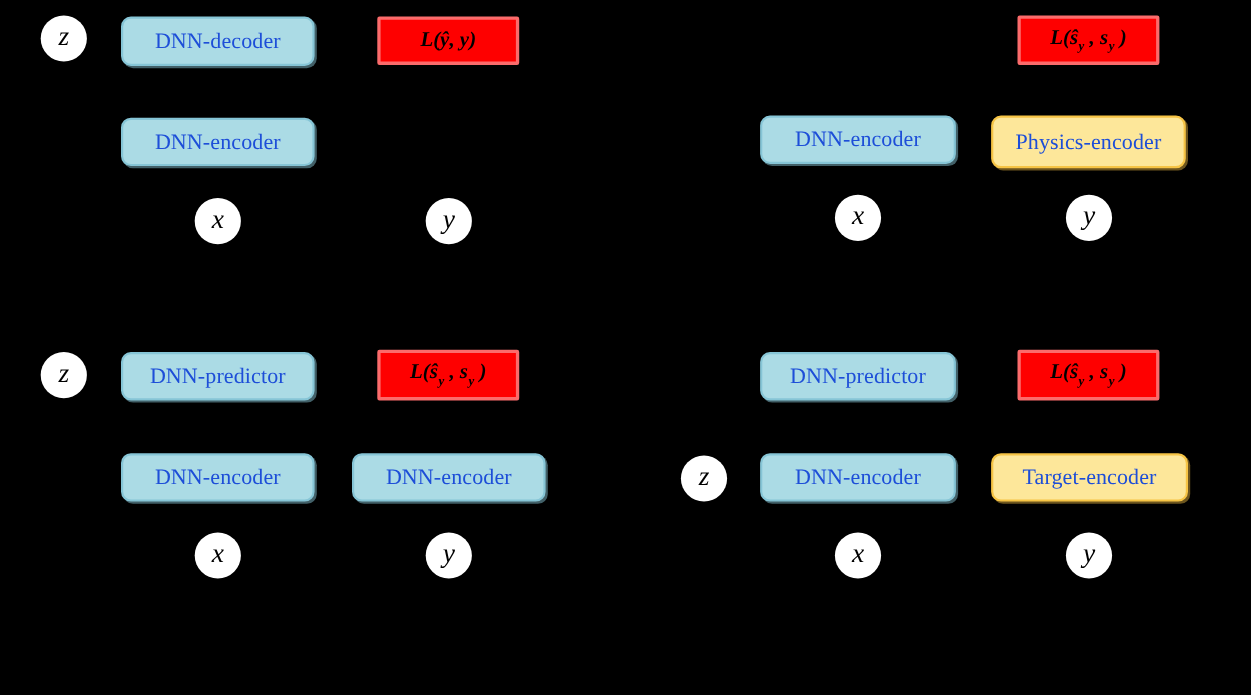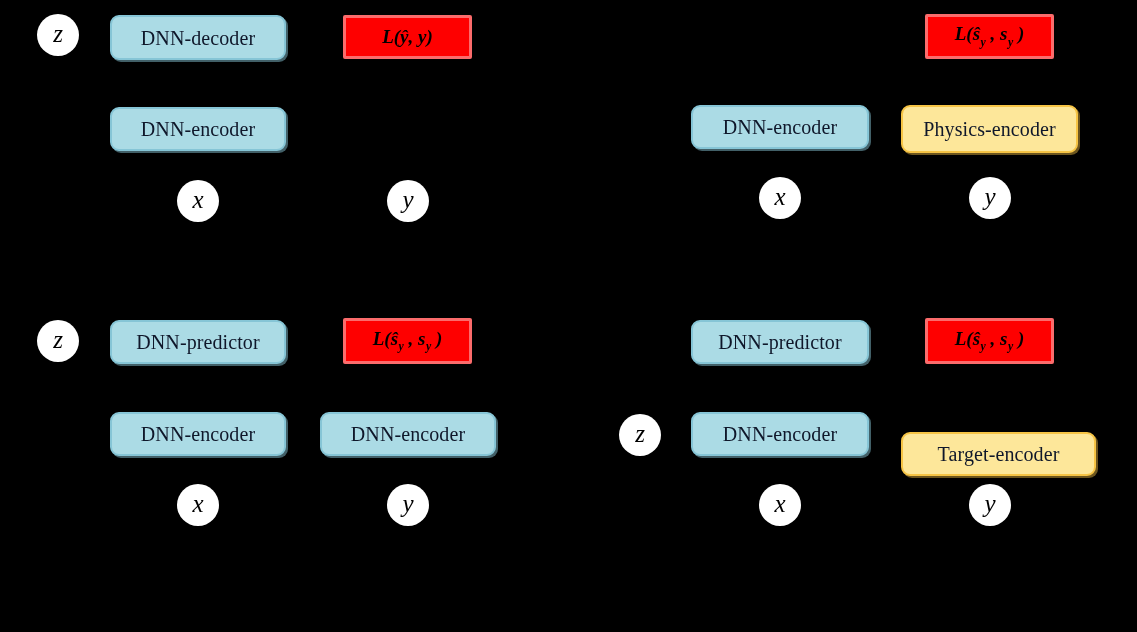--- a/index.html
+++ b/index.html
@@ -24,21 +24,21 @@
   
   .box {
     position: absolute;
     box-sizing: border-box;
     display: flex;
     align-items: center;
     justify-content: center;
     border-radius: 9px;
     font-size: 20px;
     line-height: 1;
-    color: #0f172a;
+    color: #1d4ed8;
     white-space: nowrap;
     letter-spacing: 0.1px;
   }
   .box.blue {
     background: #abdbe5;
     border: 2px solid #86c5d6;
     box-shadow: 2px 2px 0 rgba(120,175,190,0.55);
   }
   .box.yellow {
     background: #fde79a;
@@ -183,21 +183,21 @@
   </div>
 
   <div class="circle" style="left:619px; top:414px; width:42px; height:42px;">
     <span class="pad">z</span>
   </div>
 
   <div class="box blue" style="left:691px; top:412px; width:178px; height:44px;">
     <span>DNN-encoder</span>
   </div>
 
-  <div class="box yellow" style="left:901px; top:412px; width:195px; height:44px;margin-top:20px;">
+  <div class="box yellow" style="left:901px; top:412px; width:179px; height:44px;">
     <span>Target-encoder</span>
   </div>
 
   <div class="circle" style="left:759px; top:484px; width:42px; height:42px;">
     <span class="pad">x</span>
   </div>
 
   <div class="circle" style="left:969px; top:484px; width:42px; height:42px;">
     <span class="pad">y</span>
   </div>

